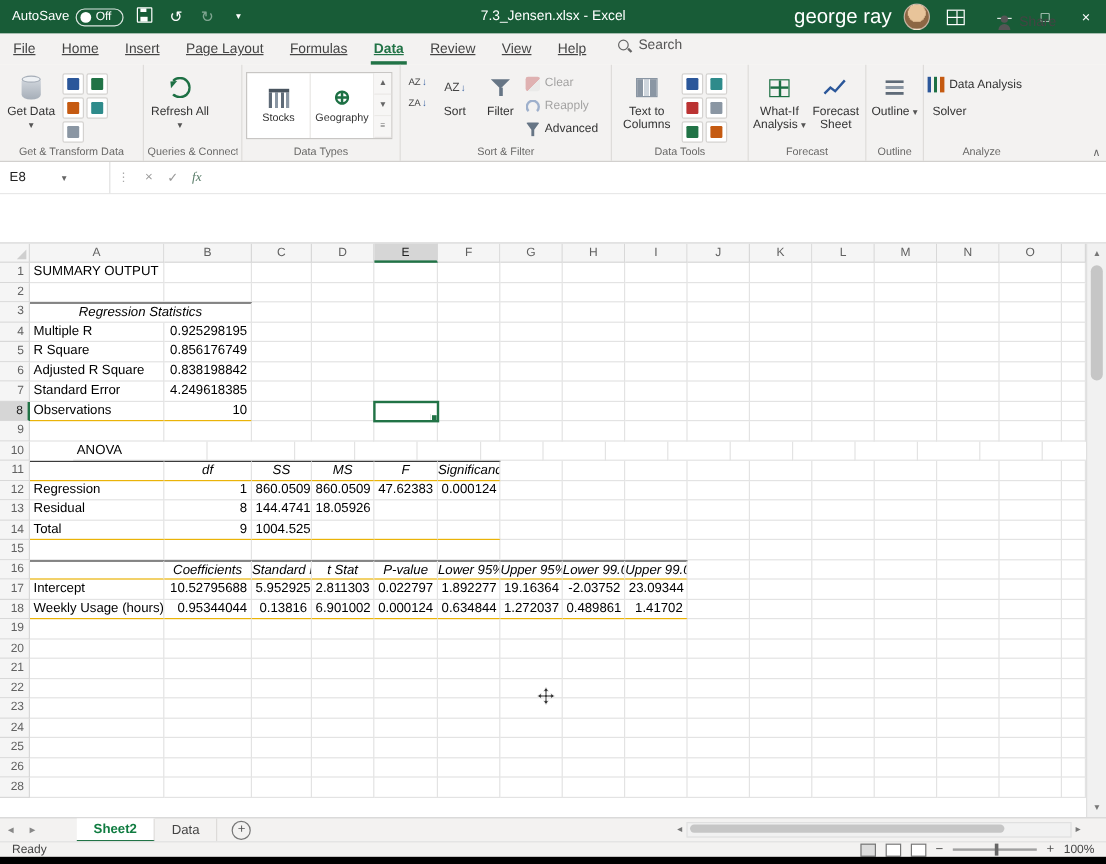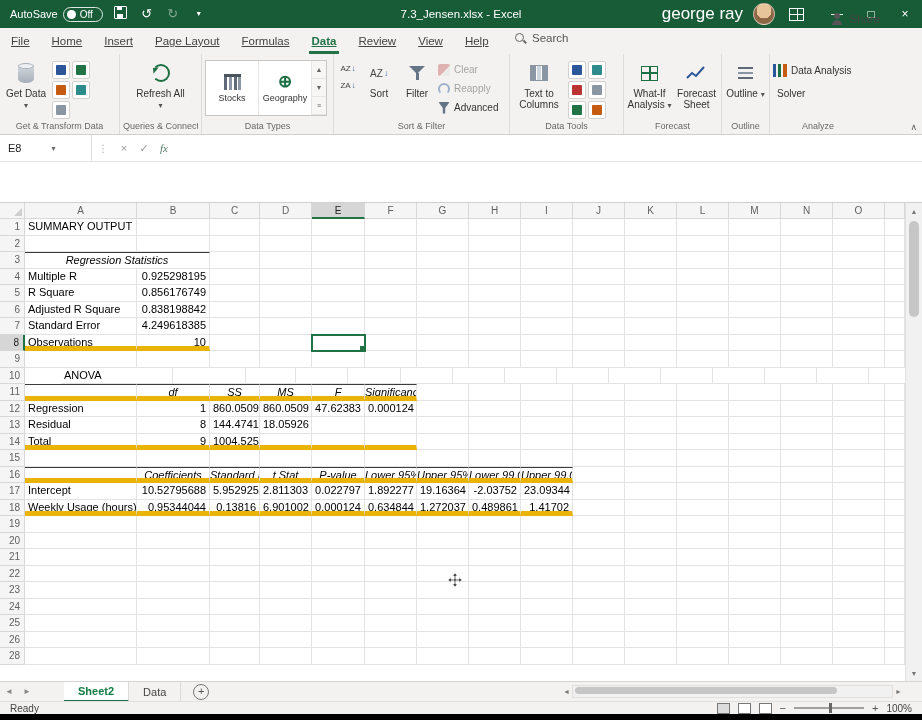--- a/index.html
+++ b/index.html
@@ -128,21 +128,21 @@
   .rowhead{width:25px;background:#f5f5f5;border-right:1px solid #d8d8d8;border-bottom:1px solid #d8d8d8;
            box-sizing:border-box;font-size:10px;color:#616161;text-align:right;padding-right:4px;line-height:16px;flex:0 0 auto;}
   .rowhead.selhead{background:#d6d6d6;border-right:2px solid #217346;color:#222;}
   .cell{height:16.5px;border-right:1px solid #e3e3e3;border-bottom:1px solid #e3e3e3;box-sizing:border-box;
         font-size:11px;line-height:15.5px;color:#000;white-space:nowrap;overflow:hidden;padding:0 3px;
         flex:0 0 auto;position:relative;}
   .cell.num{text-align:right;}
   .cell.center{text-align:center;padding:0;}
   .cell.italic{font-style:italic;}
   .cell.bt{border-top:1px solid #3b3b3b;}
-  .cell.bb{border-bottom:5px solid #eab308;}
+  .cell.bb{border-bottom:1px solid #eab308;}
   .cell.sel{outline:2px solid #217346;outline-offset:-1px;z-index:3;}
   .cell.sel::after{content:'';position:absolute;right:-1px;bottom:-1px;width:4px;height:4px;background:#217346;border:1px solid #fff;}
 
   
   #vscroll{position:absolute;top:203px;left:905px;width:17px;height:478px;background:#f1f1f1;border-left:1px solid #e0e0e0;box-sizing:border-box;}
   .varrow{height:16px;display:flex;align-items:center;justify-content:center;font-size:7px;color:#777;}
   #vthumb{position:absolute;top:18px;left:3px;width:10px;height:96px;background:#c6c6c6;border-radius:5px;}
   #vscroll .varrow.bottom{position:absolute;bottom:0;width:100%;}
 
   
@@ -242,21 +242,21 @@
         <span class="sic sic-g"></span>
         <span class="sic sic-o"></span>
         <span class="sic sic-t"></span>
         <span class="sic sic-gr"></span>
       </div>
     </div>
     <div class="rg-label">Get &amp; Transform Data</div>
   </div>
 
   <div class="rgroup" style="width:82px">
-    <div class="rgc" style="justify-content:center;width:100%">
+    <div class="rgc" style="width:100%">
       <div class="bigbtn" style="width:54px">
         <span class="icw">
             <span class="ic ic-refresh"></span>
           </span>
         <span><span>Refresh All</span> <span class="chev">▾</span></span>
       </div>
     </div>
     <div class="rg-label">Queries &amp; Connections</div>
   </div>
 

